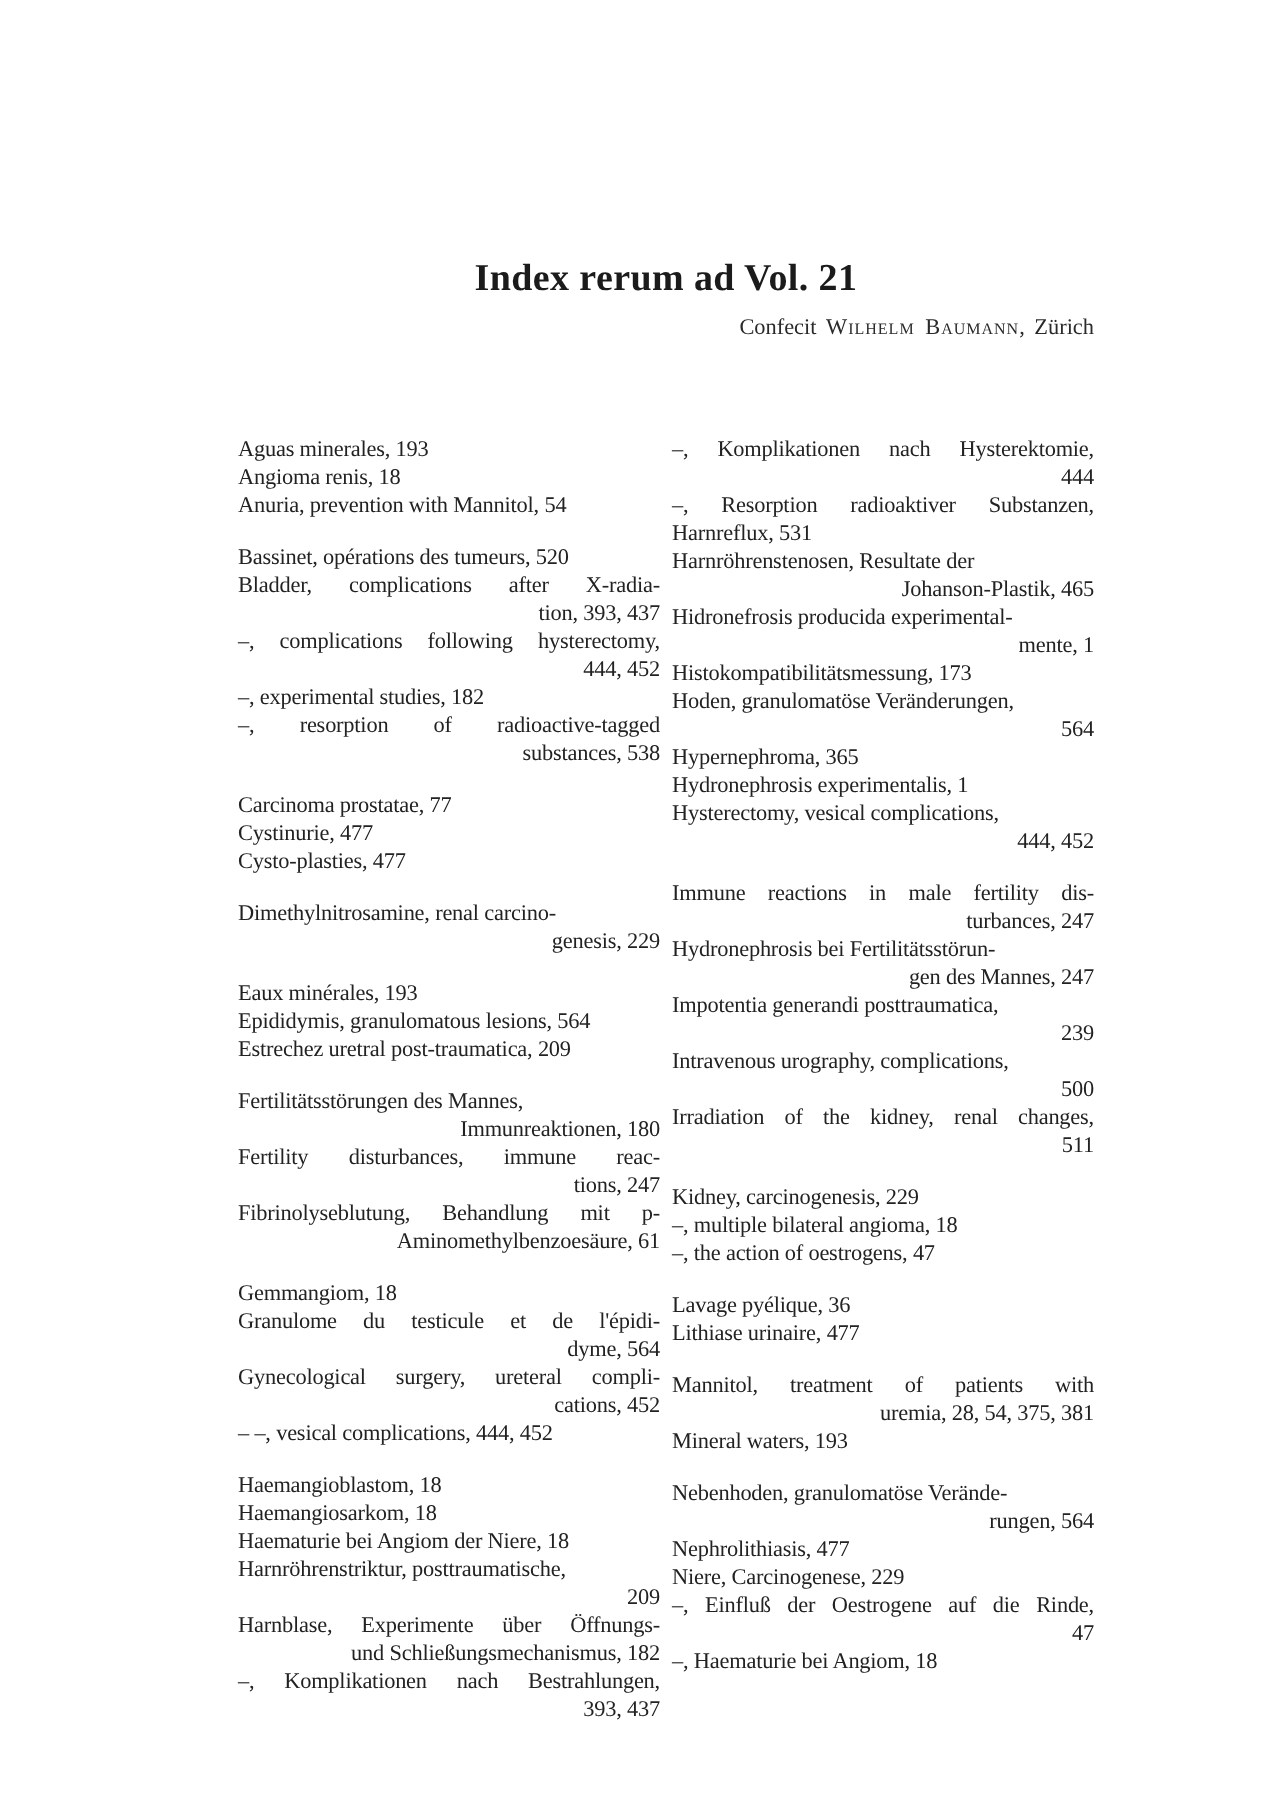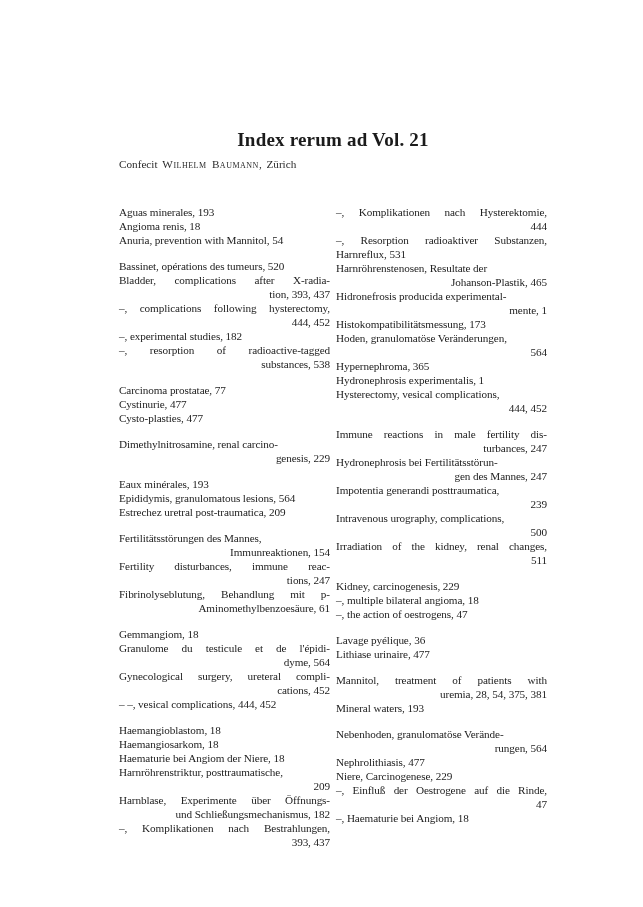--- a/index.html
+++ b/index.html
@@ -28,40 +28,41 @@
     font-weight: bold;
     letter-spacing: 0.2px;
     color: #1b1b1b;
   }
   .byline {
     position: absolute;
     top: 158px;
     left: 119px;
     width: 428px;
     margin: 0;
-    text-align: left;
+    text-align: right;
     font-size: 11.2px;
     word-spacing: 2px;
     color: #2a2a2a;
   }
   .byline .name {
     font-variant: small-caps;
     letter-spacing: 0.5px;
   }
   .columns {
     position: absolute;
     top: 205px;
     left: 119px;
     width: 428px;
     display: flex;
     gap: 6px;
   }
   .col {
     width: 211px;
     flex: 0 0 211px;
+    margin-top: 13px;
   }
   .group + .group {
     margin-top: 12px;
   }
   .line {
     font-size: 11.2px;
     line-height: 14px;
     letter-spacing: -0.1px;
     white-space: nowrap;
     color: #222222;
@@ -142,21 +143,21 @@
           <div class="entry">
             <div class="line">Epididymis, granulomatous lesions, 564</div>
           </div>
           <div class="entry">
             <div class="line">Estrechez uretral post-traumatica, 209</div>
           </div>
         </div>
         <div class="group">
           <div class="entry">
             <div class="line">Fertilitätsstörungen des Mannes,</div>
-            <div class="line cont">Immunreaktionen, 154</div>
+            <div class="line cont">Immunreaktionen, 180</div>
           </div>
           <div class="entry">
             <div class="line just">Fertility disturbances, immune reac-</div>
             <div class="line cont">tions, 247</div>
           </div>
           <div class="entry">
             <div class="line just">Fibrinolyseblutung, Behandlung mit p-</div>
             <div class="line cont">Aminomethylbenzoesäure, 61</div>
           </div>
         </div>

